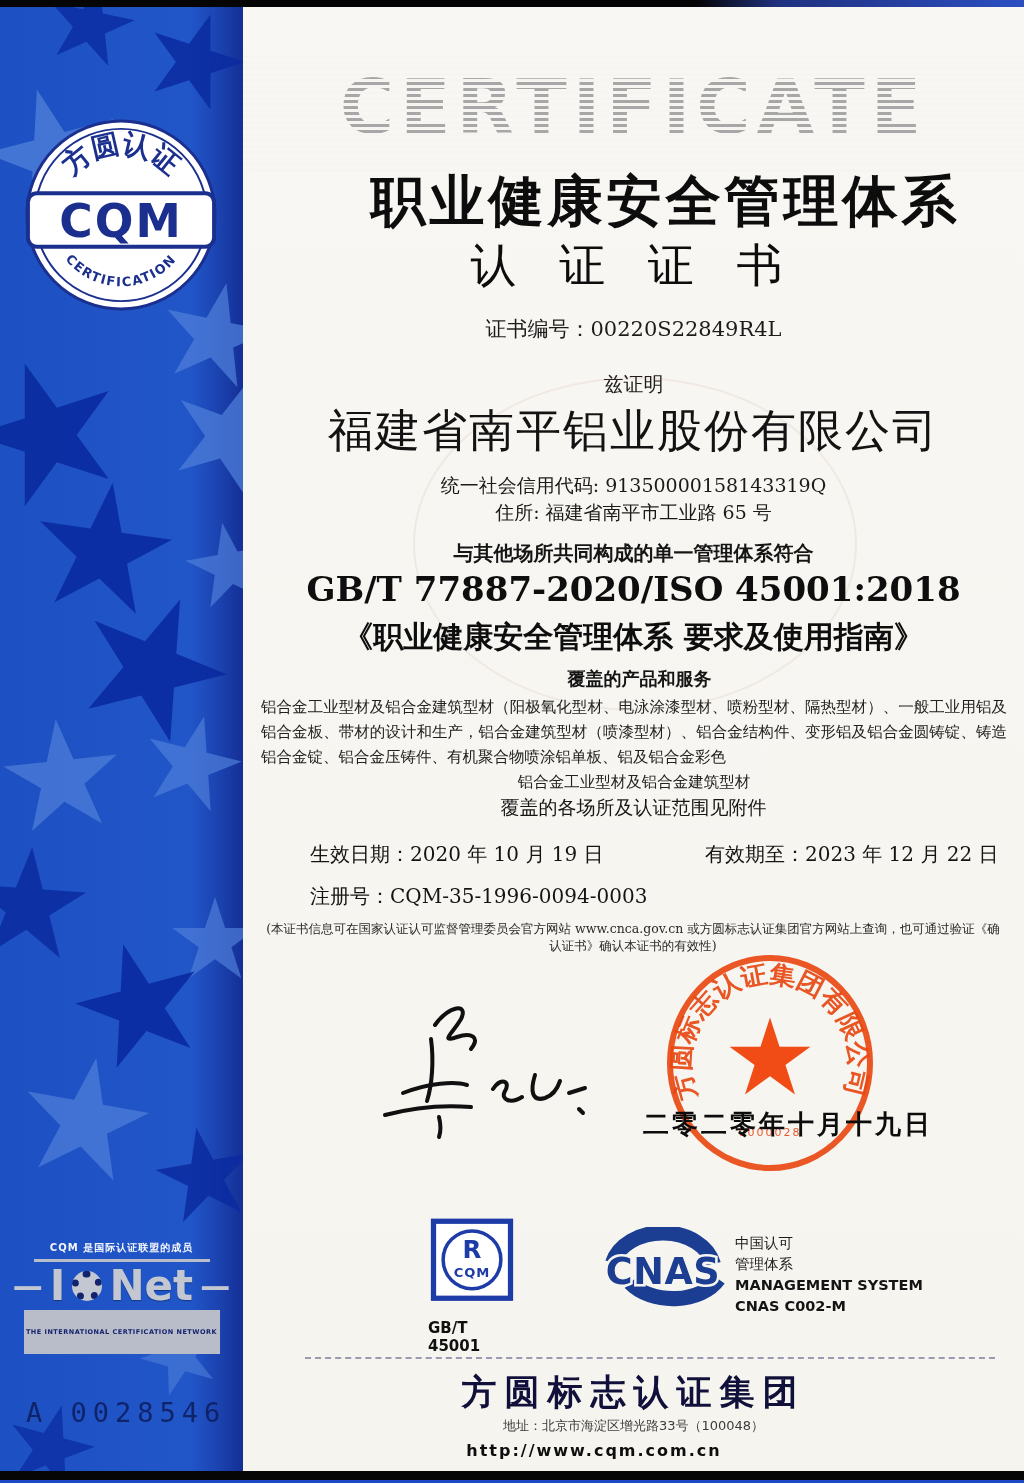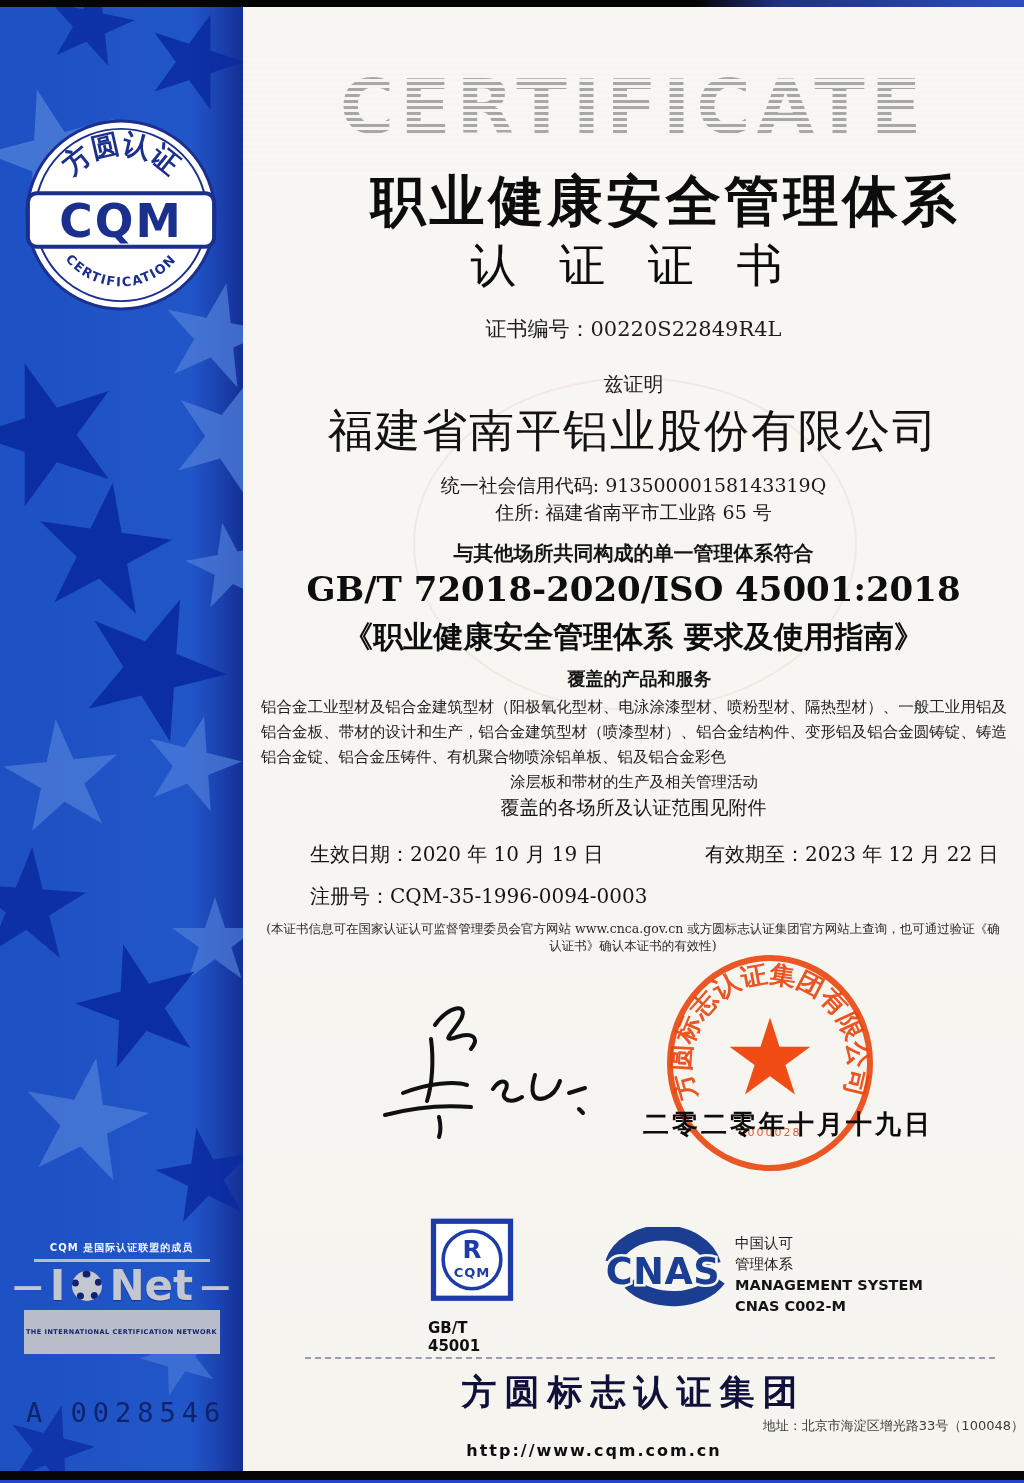--- a/index.html
+++ b/index.html
@@ -72,21 +72,21 @@
   .issue-date{position:absolute;left:395px;top:1100px;width:300px;text-align:center;
     font-size:26px;letter-spacing:3px;font-weight:600;color:#0c0c0c;}
   .rcqm{position:absolute;left:185px;top:1209px;}
   .rcqm-cap{position:absolute;left:185px;top:1312px;width:90px;font-size:15px;font-weight:700;color:#101010;}
   .cnas{position:absolute;left:357px;top:1220px;}
   .accred{position:absolute;left:492px;top:1226px;font-size:14.5px;line-height:21px;color:#1c1c1c;}
   .accred .b{font-weight:700;color:#141414;}
   .foot-rule{position:absolute;left:62px;top:1350px;width:690px;border-top:2px dashed #9a9ab0;}
   .foot-brand{position:absolute;left:0;top:1362px;width:781px;font-size:35px;font-weight:800;
     letter-spacing:8px;color:#10103a;}
-  .foot-addr{position:absolute;left:0;top:1410px;width:781px;font-size:13px;color:#3c3c3c;text-align:right;}
+  .foot-addr{position:absolute;left:0;top:1410px;width:781px;font-size:13px;color:#3c3c3c;}
   .foot-url{position:absolute;left:0;top:1434px;width:702px;font-size:16px;font-weight:700;
     letter-spacing:2px;color:#0e0e0e;}
 </style>
 </head>
 <body>
 
 <div class="page">
 
   <div class="top-bar"></div>
 
@@ -164,27 +164,27 @@
 
     <div class="hereby center serif">兹证明</div>
 
     <div class="wm-circle"></div>
 
     <div class="company center serif">福建省南平铝业股份有限公司</div>
     <div class="credit center serif">统一社会信用代码: 91350000158143319Q</div>
     <div class="addr center serif">住所: 福建省南平市工业路 65 号</div>
 
     <div class="conform center serif">与其他场所共同构成的单一管理体系符合</div>
-    <div class="stdcode center serif">GB/T 72018-2020/ISO 45001:2018</div>
+    <div class="stdcode center serif">GB/T 77887-2020/ISO 45001:2018</div>
     <div class="stdname center serif">《职业健康安全管理体系  要求及使用指南》</div>
 
     <div class="scopehead center serif">覆盖的产品和服务</div>
     <div class="scope serif">
       <span>铝合金工业型材及铝合金建筑型材（阳极氧化型材、电泳涂漆型材、喷粉型材、隔热型材）、一般工业用铝及铝合金板、带材的设计和生产，铝合金建筑型材（喷漆型材）、铝合金结构件、变形铝及铝合金圆铸锭、铸造铝合金锭、铝合金压铸件、有机聚合物喷涂铝单板、铝及铝合金彩色</span>
-      <div class="scope-tail">涂层板和带材的生产及相关管理活动</div>
+      <div class="scope-tail">铝合金工业型材及铝合金建筑型材</div>
     </div>
 
     <div class="attach center serif">覆盖的各场所及认证范围见附件</div>
 
     <div class="row-date l serif">
       <span>生效日期：</span><span>2020 年 10 月 19 日</span>
     </div>
     <div class="row-date r serif">
       <span>有效期至：</span><span>2023 年 12 月 22 日</span>
     </div>

